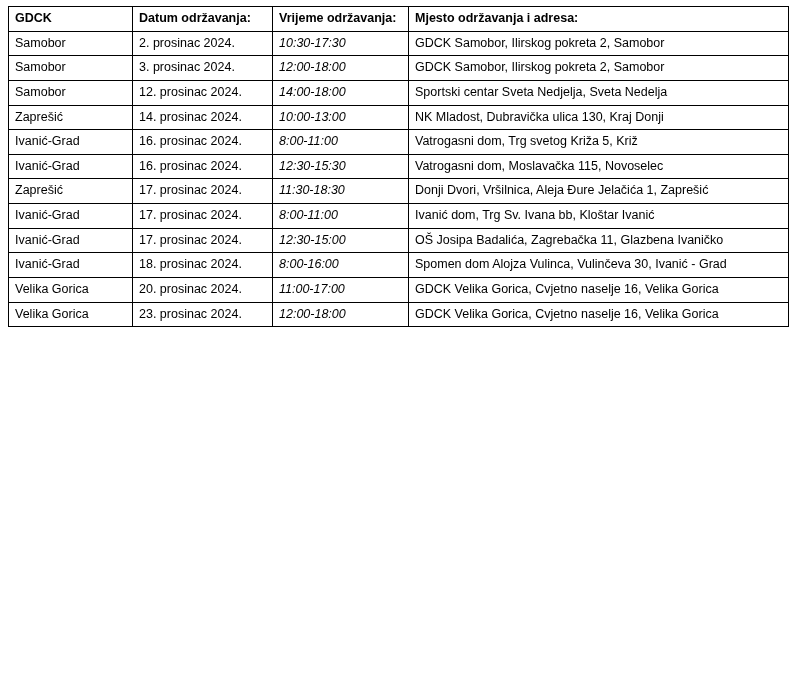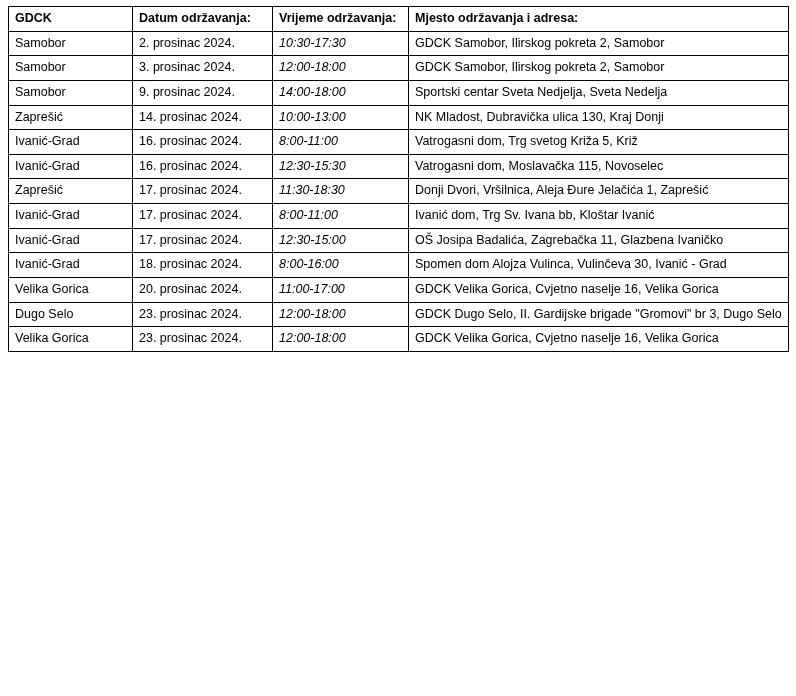--- a/index.html
+++ b/index.html
@@ -71,21 +71,21 @@
         <td class="place-cell">GDCK Samobor, Ilirskog pokreta 2, Samobor</td>
       </tr>
       <tr>
         <td class="gdck-cell">Samobor</td>
         <td class="date-cell">3. prosinac 2024.</td>
         <td class="time-cell">12:00-18:00</td>
         <td class="place-cell">GDCK Samobor, Ilirskog pokreta 2, Samobor</td>
       </tr>
       <tr>
         <td class="gdck-cell">Samobor</td>
-        <td class="date-cell">9. prosinac 2024.</td>
+        <td class="date-cell">12. prosinac 2024.</td>
         <td class="time-cell">14:00-18:00</td>
         <td class="place-cell">Sportski centar Sveta Nedjelja, Sveta Nedelja</td>
       </tr>
       <tr>
         <td class="gdck-cell">Zaprešić</td>
         <td class="date-cell">14. prosinac 2024.</td>
         <td class="time-cell">10:00-13:00</td>
         <td class="place-cell">NK Mladost, Dubravička ulica 130, Kraj Donji</td>
       </tr>
       <tr>
@@ -124,26 +124,20 @@
         <td class="time-cell">8:00-16:00</td>
         <td class="place-cell">Spomen dom Alojza Vulinca, Vulinčeva 30, Ivanić - Grad</td>
       </tr>
       <tr>
         <td class="gdck-cell">Velika Gorica</td>
         <td class="date-cell">20. prosinac 2024.</td>
         <td class="time-cell">11:00-17:00</td>
         <td class="place-cell">GDCK Velika Gorica, Cvjetno naselje 16, Velika Gorica</td>
       </tr>
       <tr>
-        <td class="gdck-cell">Dugo Selo</td>
-        <td class="date-cell">23. prosinac 2024.</td>
-        <td class="time-cell">12:00-18:00</td>
-        <td class="place-cell">GDCK Dugo Selo, II. Gardijske brigade "Gromovi" br 3, Dugo Selo</td>
-      </tr>
-      <tr>
         <td class="gdck-cell">Velika Gorica</td>
         <td class="date-cell">23. prosinac 2024.</td>
         <td class="time-cell">12:00-18:00</td>
         <td class="place-cell">GDCK Velika Gorica, Cvjetno naselje 16, Velika Gorica</td>
       </tr>
     </tbody>
   </table>
 </div>
 
 </body></html>

